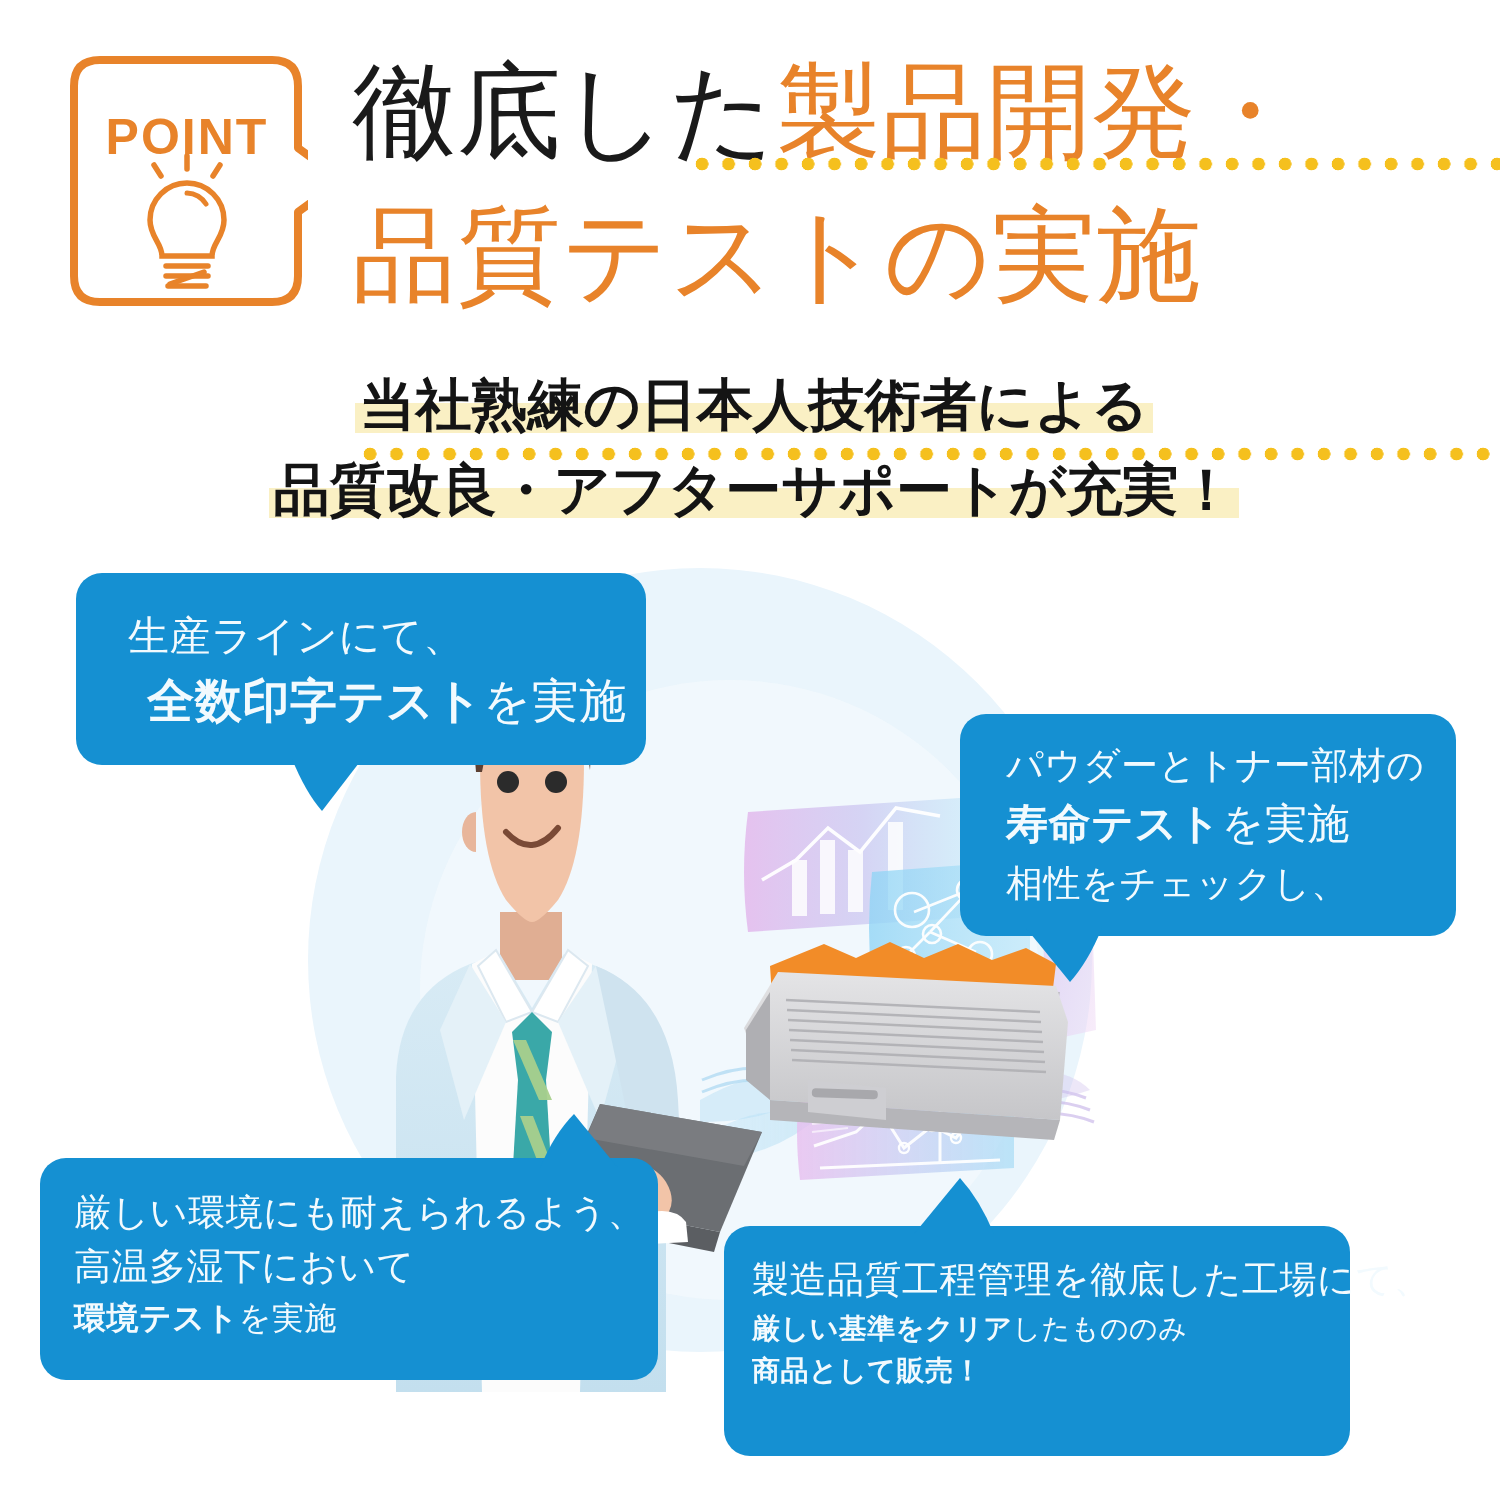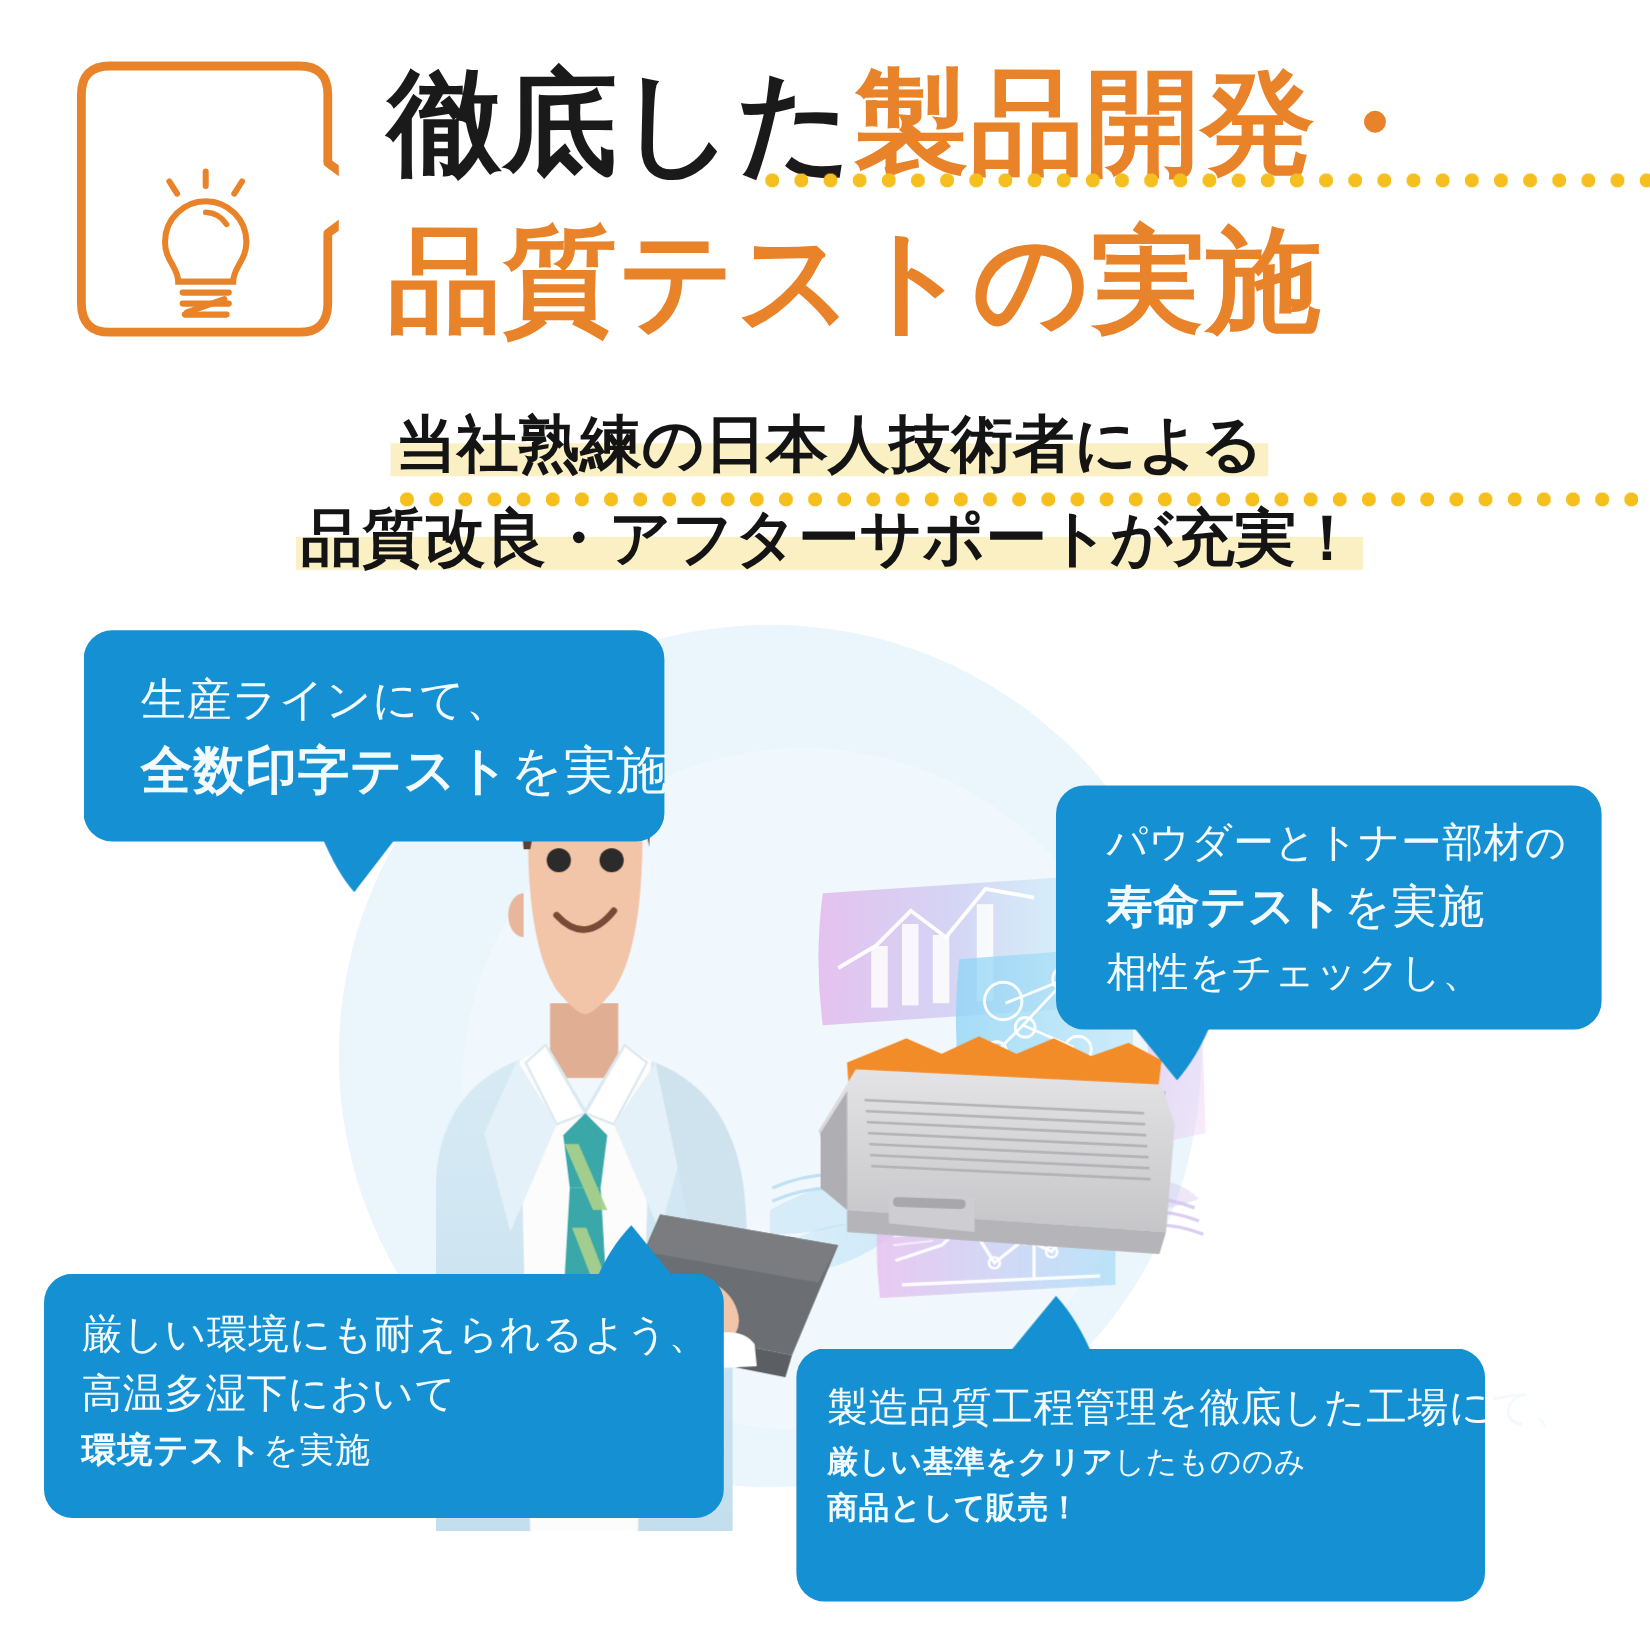--- a/index.html
+++ b/index.html
@@ -47,21 +47,21 @@
   
   .headline {
     position: absolute;
     left: 352px;
     top: 40px;
     width: 1100px;
   }
   .hl-line {
     position: relative;
     white-space: nowrap;
-    font-weight: bold;
+    font-weight: normal;
     font-size: 104px;
     line-height: 1.38;
     letter-spacing: 1px;
     font-family: "DejaVu Sans", "Liberation Sans", sans-serif;
   }
   .hl-black { color: #1A1A1A; }
   .hl-orange { color: #E8832A; }
   .dotline {
     position: absolute;
     height: 16px;
@@ -125,21 +125,21 @@
     letter-spacing: 0.5px;
   }
   .bline { display: block; }
   .bnorm { font-weight: normal; }
   .bbold { font-weight: bold; }
 
   
   #bubble-print {
     left: 76px;
     top: 573px;
-    width: 528px;
+    width: 570px;
     height: 192px;
     padding: 34px 0 0 52px;
   }
   #bubble-print .btxt { font-size: 41px; line-height: 1.46; }
   #bubble-print .l2 { font-size: 47px; text-align: center; }
   #bubble-print .tail {
     position: absolute;
     left: 216px;
     top: 186px;
     width: 70px;
@@ -214,20 +214,21 @@
                L 276 128 L 232 160
                L 232 224 Q 232 250 206 250 L 34 250 Q 8 250 8 224 Z" fill="none" stroke="#E8832A" stroke-width="8" stroke-linejoin="round"></path>
       <g stroke="#E8832A" stroke-width="5.5" fill="none" stroke-linecap="round">
         <path d="M 84 168 A 37 37 0 1 1 158 168 C 158 185 146 191 146 204 L 96 204 C 96 191 84 185 84 168 Z"></path>
         <path d="M 100 214 L 142 214 M 100 224 L 142 224 M 102 234 L 140 234"></path>
         <path d="M 104 232 L 138 220"></path>
         <path d="M 121 117 L 121 104 M 95 124 L 88 113 M 147 124 L 154 113"></path>
         <path d="M 140 152 A 24 24 0 0 0 121 141" stroke-width="5"></path>
       </g>
     </svg>
+    <div class="point-label">POINT</div>
   </div>
 
   <div class="headline">
     <div class="hl-line">
       <span class="hl-black">徹底した</span><span class="hl-orange">製品開発・</span>
       <span class="dotline d1"></span>
     </div>
     <div class="hl-line">
       <span class="hl-orange">品質テストの実施</span>
       <span class="dotline d2"></span>

